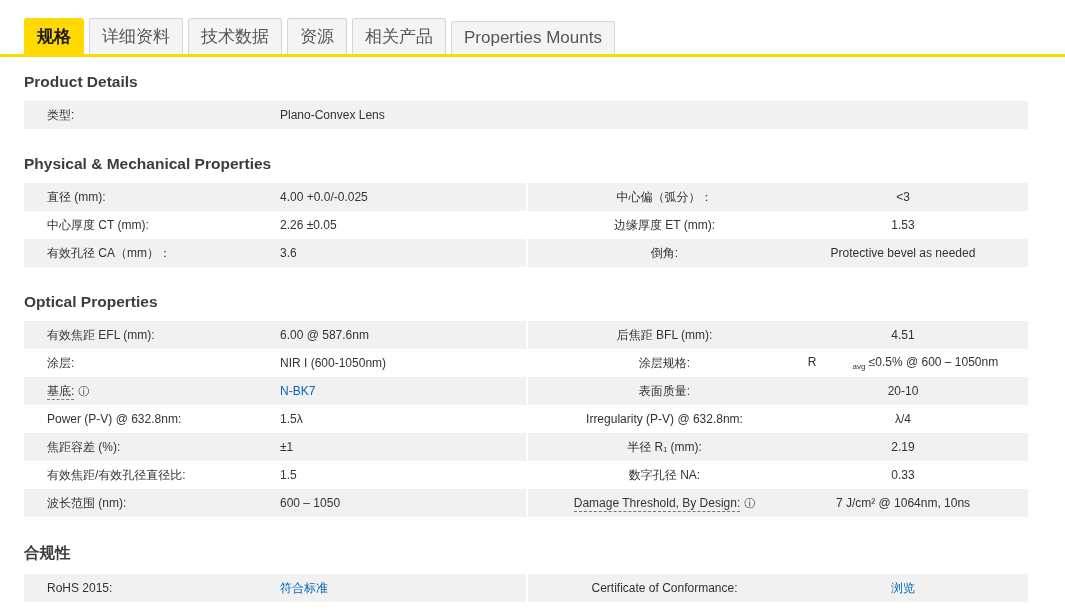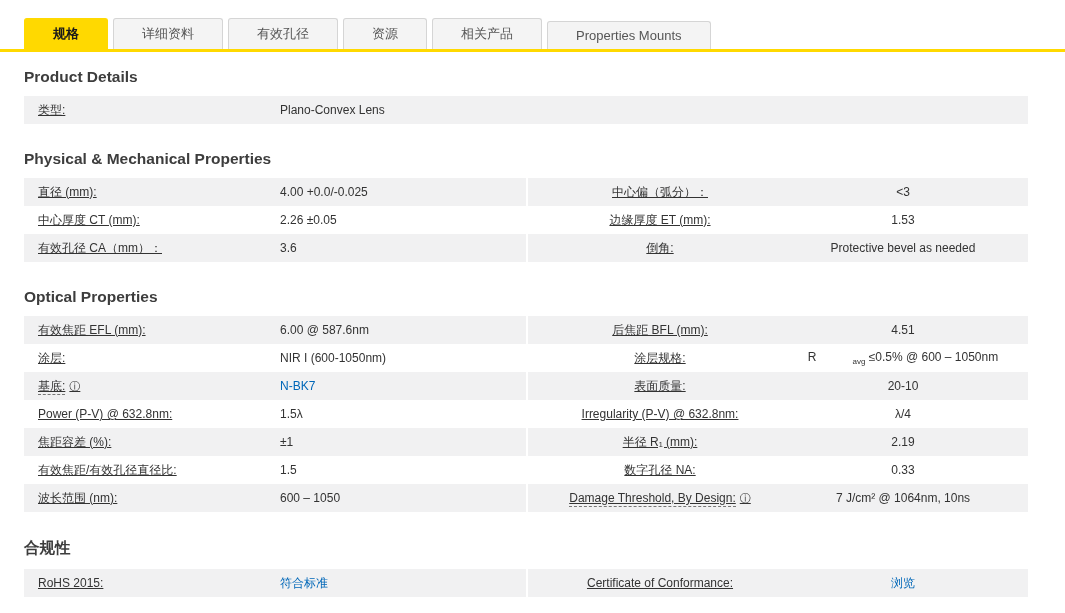--- a/index.html
+++ b/index.html
@@ -14,58 +14,58 @@
     font-family:"Liberation Sans", "DejaVu Sans", sans-serif;
     color:#333;
   }
   
   .tabbar {
     display:flex; align-items:flex-end;
     padding:18px 0 0 24px;
     border-bottom:3px solid var(--accent);
   }
   .tab {
-    font-size:13px; color:#555;
+    font-size:17px; color:#555;
     background:#f4f4f4;
     border:1px solid #d5d5d5; border-bottom:none;
     border-radius:3px 3px 0 0;
-    padding:6px 28px;
+    padding:6px 12px;
     margin-right:5px;
     cursor:pointer; white-space:nowrap;
   }
   .tab.active {
     background:var(--accent); border-color:var(--accent);
     color:#1a1a1a; font-weight:bold;
   }
   
   .content { padding:0 37px 0 24px; }
   .section-title {
     font-size:15.5px; font-weight:bold; color:#3d3d3d;
     margin:26px 0 10px;
   }
   .section-title.first { margin-top:16px; }
   .spec-table { width:100%; }
   .row { display:flex; min-height:28px; font-size:12px; }
   .row.alt { background:var(--stripe); }
   .pair { flex:1 1 50%; display:flex; align-items:center; min-width:0; }
   .pair.divided { border-left:2px solid #ffffff;text-align:center; }
-  .cl { flex:0 0 256px; padding:5px 6px 5px 14px; color:#333;text-decoration:underline; }
+  .cl { flex:0 0 256px; padding:5px 6px 5px 23px; color:#333; }
   .cv { flex:1; padding:5px 6px 5px 0; color:#333; }
   a.link { color:var(--link); text-decoration:none; cursor:pointer; }
   .dashed { border-bottom:1px dashed #777; padding-bottom:1px; }
   .info { margin-left:4px; font-size:11px; line-height:1; cursor:pointer; color:#333; }
   sub { font-size:8px;margin-left:36px; }
 </style>
 </head>
 <body>
 
 <div class="tabbar">
   <div class="tab active">规格</div>
   <div class="tab">详细资料</div>
-  <div class="tab">有效孔径</div>
+  <div class="tab">技术数据</div>
   <div class="tab">资源</div>
   <div class="tab">相关产品</div>
   <div class="tab">Properties Mounts</div>
 </div>
 
 <div class="content">
 
   <h2 class="section-title first">Product Details</h2>
   <div class="spec-table">
     <div class="row alt">

